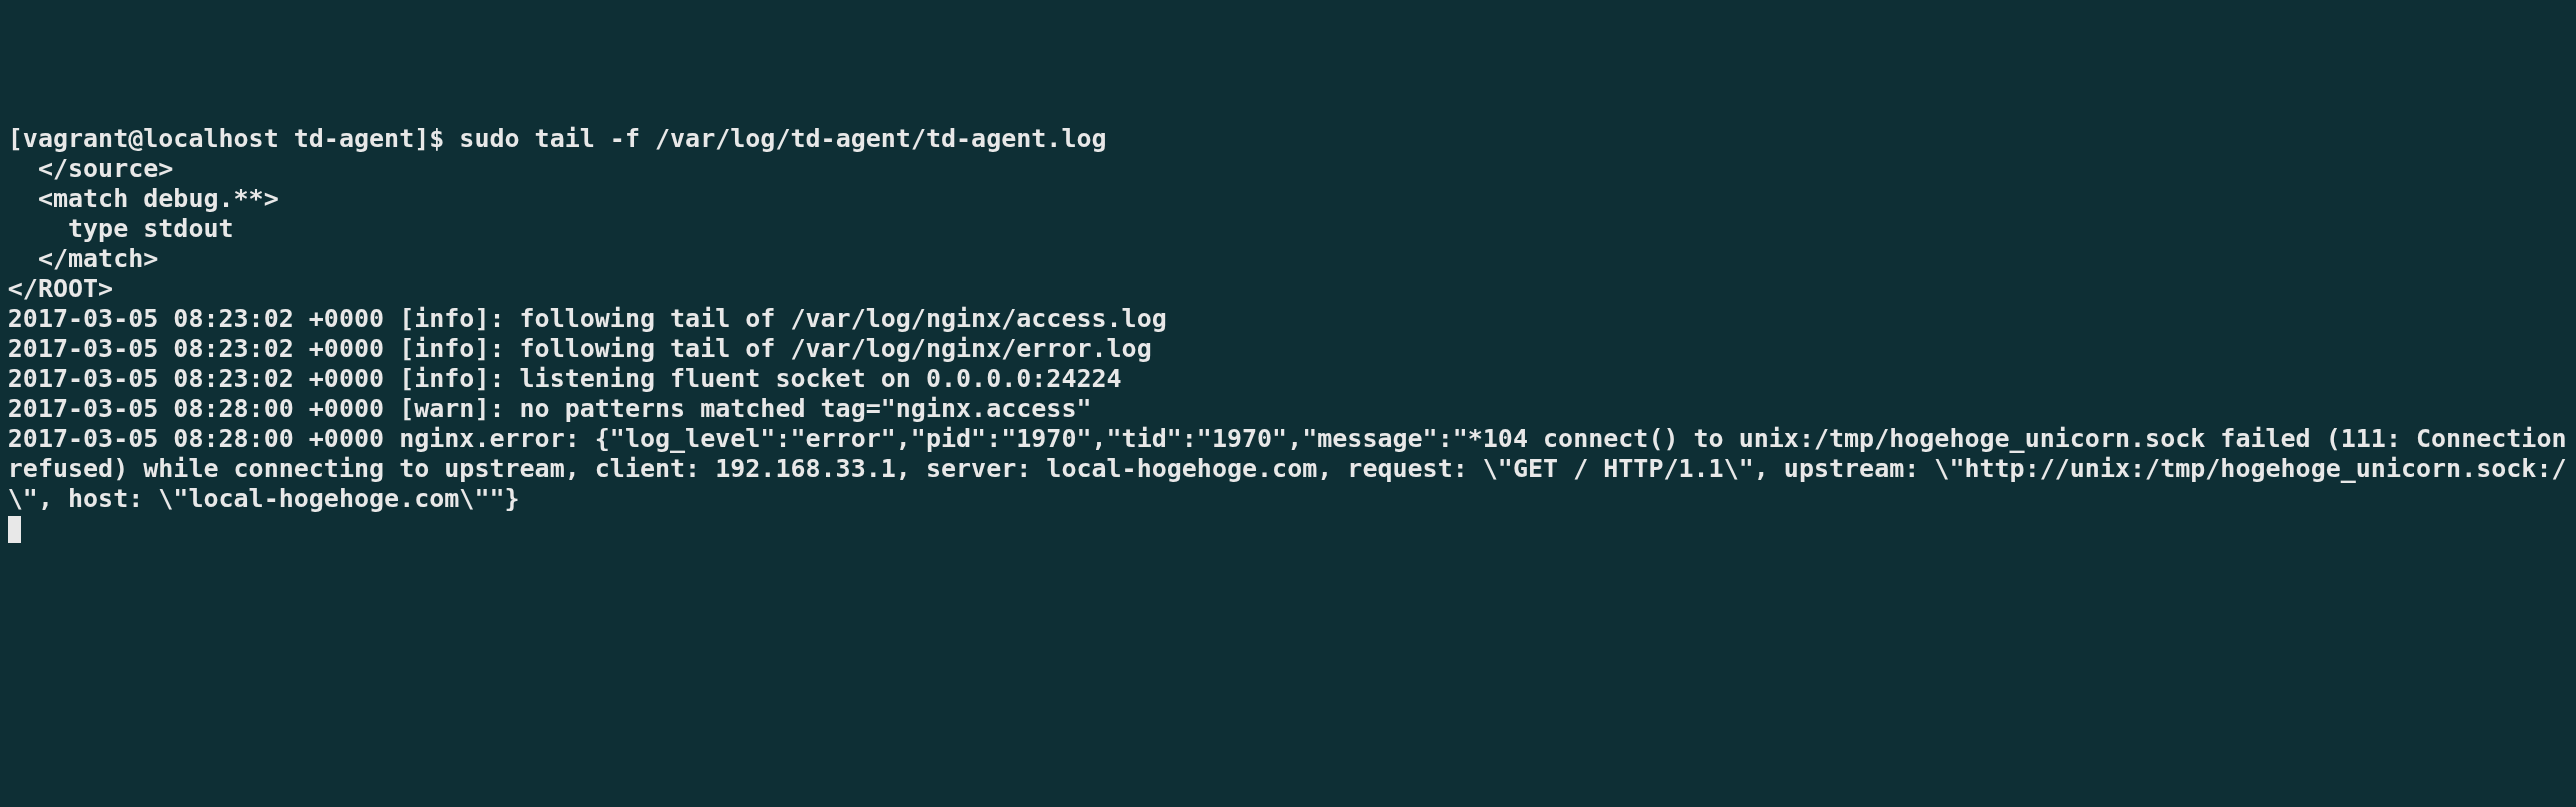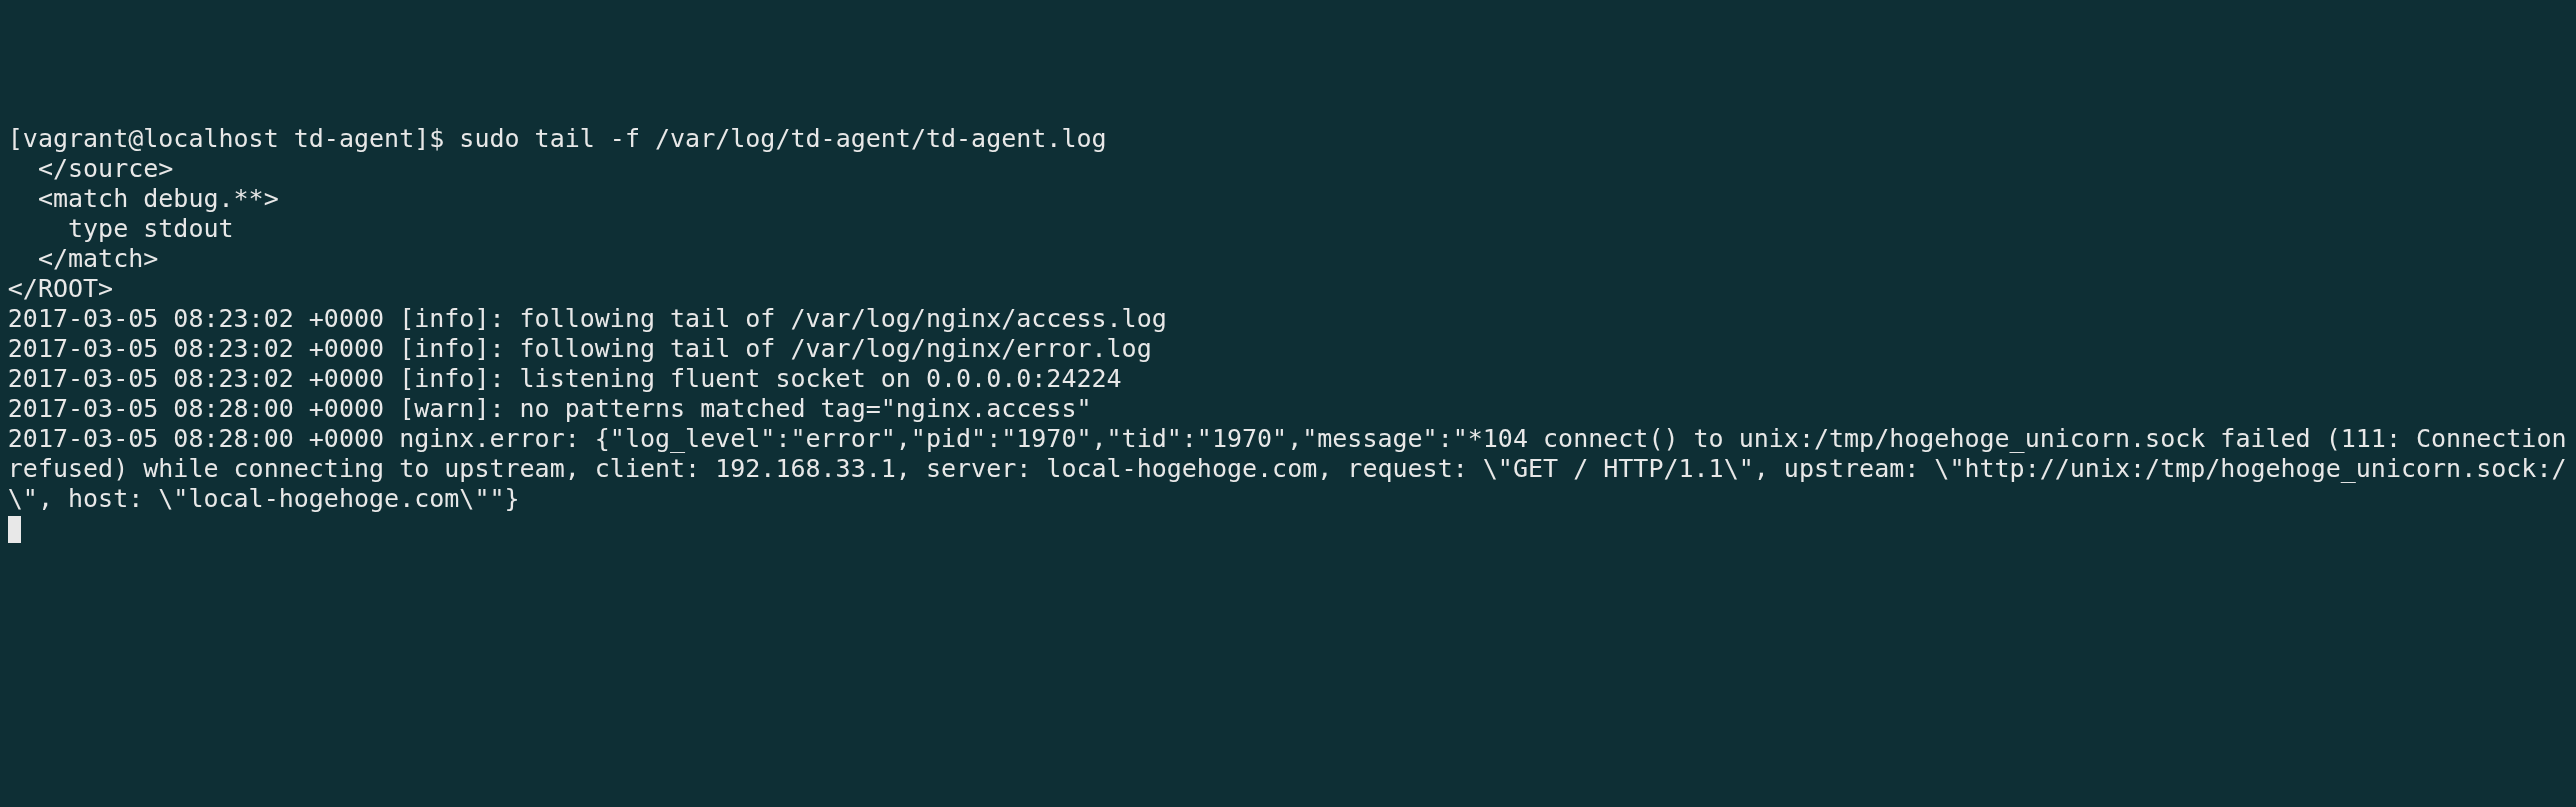--- a/index.html
+++ b/index.html
@@ -1,18 +1,19 @@
 <!DOCTYPE html>
 <html><head>
   <meta charset="utf-8">
   <style>
     * {
       margin: 0;
       padding: 0;
       box-sizing: border-box;
+      font-weight: bold;
     }
     body {
       background-color: #0e2f35;
       color: #e8e8e8;
       font-family: "DejaVu Sans Mono", "Liberation Mono", Consolas, monospace;
       font-size: 25px;
       line-height: 1.2;
       padding: 3.9px 7.8px;
       white-space: pre-wrap;
       word-break: break-all;

